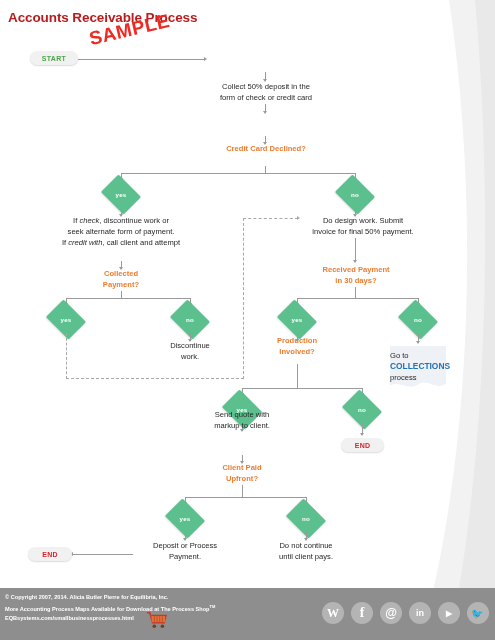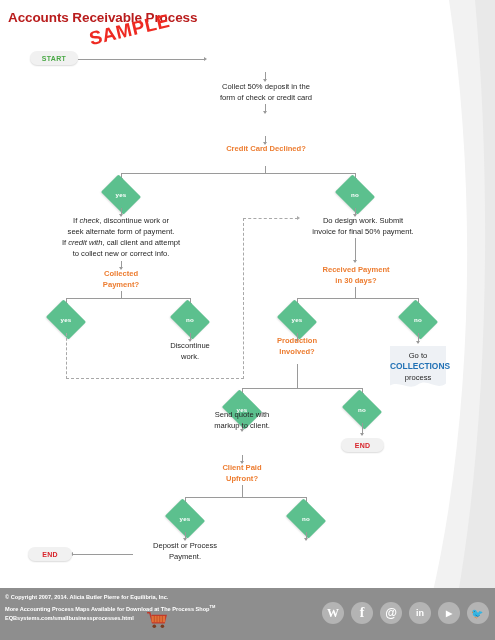--- a/index.html
+++ b/index.html
@@ -58,21 +58,21 @@
     border-radius:1.5px;
     box-shadow:0 1px 2px rgba(0,0,0,0.13);
   }
   .diamond .dtext{
     position:relative;z-index:2;color:#ffffff;
     font-size:6.2px;font-weight:bold;letter-spacing:0.2px;
   }
 
   
   .docbox{
-    position:absolute;text-align:center;
+    position:absolute;text-align:left;
     font-size:7.6px;line-height:11px;color:#262626;
     padding-top:4px;
   }
   .docbox .docbg{position:absolute;left:0;top:0;width:100%;height:100%;z-index:0;}
   .docbox .doctxt{position:relative;z-index:2;}
   .docbox b{color:#2171b5;font-weight:bold;font-size:8.4px;}
 
   
   .ln{position:absolute;background:#9a9a9a;}
   .ln.h{height:1px;}
@@ -164,21 +164,20 @@
     <span class="dtext">no</span>
   </div>
 
   <div class="ln v" style="left:121px;top:208px;height:8px;"></div>
   <div class="arrow down" style="left:119px;top:214px;"></div>
 
   <div class="node" style="left:35px;top:215px;width:172px;">
     <div><span>If </span><i>check</i><span>, discontinue work or</span></div>
     <div>seek alternate form of payment.</div>
     <div><span>If </span><i>credit with</i><span>, call client and attempt</span></div>
-    <div>to collect new or correct info.</div>
   </div>
 
   <div class="ln v" style="left:121px;top:261px;height:8px;"></div>
   <div class="arrow down" style="left:119px;top:267px;"></div>
 
   <div class="node decision-label" style="left:71px;top:268px;width:100px;">
     <div>Collected</div>
     <div>Payment?</div>
   </div>
 
@@ -323,20 +322,24 @@
   <div class="arrow down" style="left:183px;top:538px;"></div>
 
   <div class="node" style="left:133px;top:540px;width:104px;">
     <div>Deposit or Process</div>
     <div>Payment.</div>
   </div>
 
   <div class="ln v" style="left:306px;top:532px;height:8px;"></div>
   <div class="arrow down" style="left:304px;top:538px;"></div>
 
+  <div class="node" style="left:254px;top:540px;width:104px;">
+    <div>Do not continue</div>
+    <div>until client pays.</div>
+  </div>
 
   <div class="ln h" style="left:72px;top:554px;width:61px;"></div>
   <div class="arrow left" style="left:70px;top:551.5px;"></div>
 
   <div class="pill end" style="left:28px;top:547px;width:44px;height:14px;">
     <span>END</span>
   </div>
 
   <div class="footer">
     <div class="ftxt">

